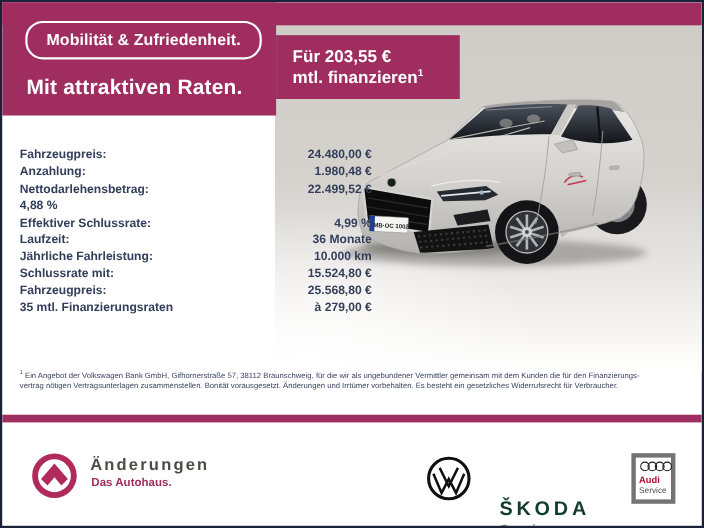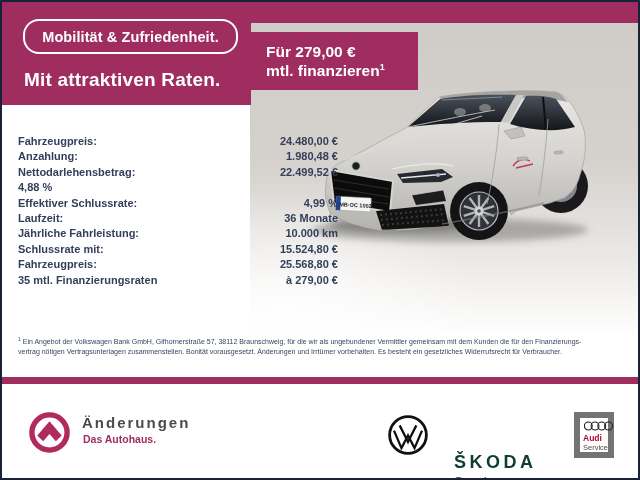--- a/index.html
+++ b/index.html
@@ -42,21 +42,21 @@
   
   .dealer-logo{position:absolute;left:26px;top:409px;width:43px;height:43px;}
   .dealer-name{position:absolute;left:80px;top:412px;font-size:15px;color:#4b4b49;letter-spacing:2px;font-weight:bold;}
   .dealer-tagline{position:absolute;left:81px;top:431px;font-size:10.5px;color:var(--mag);font-weight:bold;}
   .vw-logo{position:absolute;left:385px;top:412px;width:42px;height:42px;}
   .skoda{position:absolute;left:452px;top:418px;margin-top:32px;}
   .skoda-brand{font-size:18px;font-weight:bold;color:#123c2e;letter-spacing:3.5px;}
   .skoda-service{font-size:13.5px;color:#3f4d46;letter-spacing:.5px;margin-top:1px;}
   .audi-box{
     position:absolute;left:572px;top:410px;width:40px;height:46px;box-sizing:border-box;
-    border:6px solid #737373;background:#ffffff;padding:3px 0 0 3px;
+    border:4px solid #737373;background:#ffffff;padding:3px 0 0 3px;
   }
   .audi-rings{display:block;margin-left:1px;}
   .audi-brand{font-size:8.5px;font-weight:bold;color:#b10a2e;margin-top:3px;line-height:9px;}
   .audi-service{font-size:7.5px;color:#4a4a4a;line-height:9px;}
   .car{position:absolute;left:290px;top:72px;width:320px;height:185px;}
 </style>
 </head>
 <body>
 
 <div id="frame">
@@ -181,21 +181,21 @@
   </svg>
 
   <div class="top-strip"></div>
   <div class="left-block">
     <div class="badge">
       <span>Mobilität &amp; Zufriedenheit.</span>
     </div>
     <div class="headline">Mit attraktiven Raten.</div>
   </div>
   <div class="offer">
-    <span>Für 279,00 €</span><br>
+    <span>Für 203,55 €</span><br>
     <span>mtl. finanzieren</span><sup>1</sup>
   </div>
 
   <div class="fin-table">
     <div class="frow">
         <span>Fahrzeugpreis:</span>
         <span>24.480,00 €</span>
       </div>
     <div class="frow">
         <span>Anzahlung:</span>

